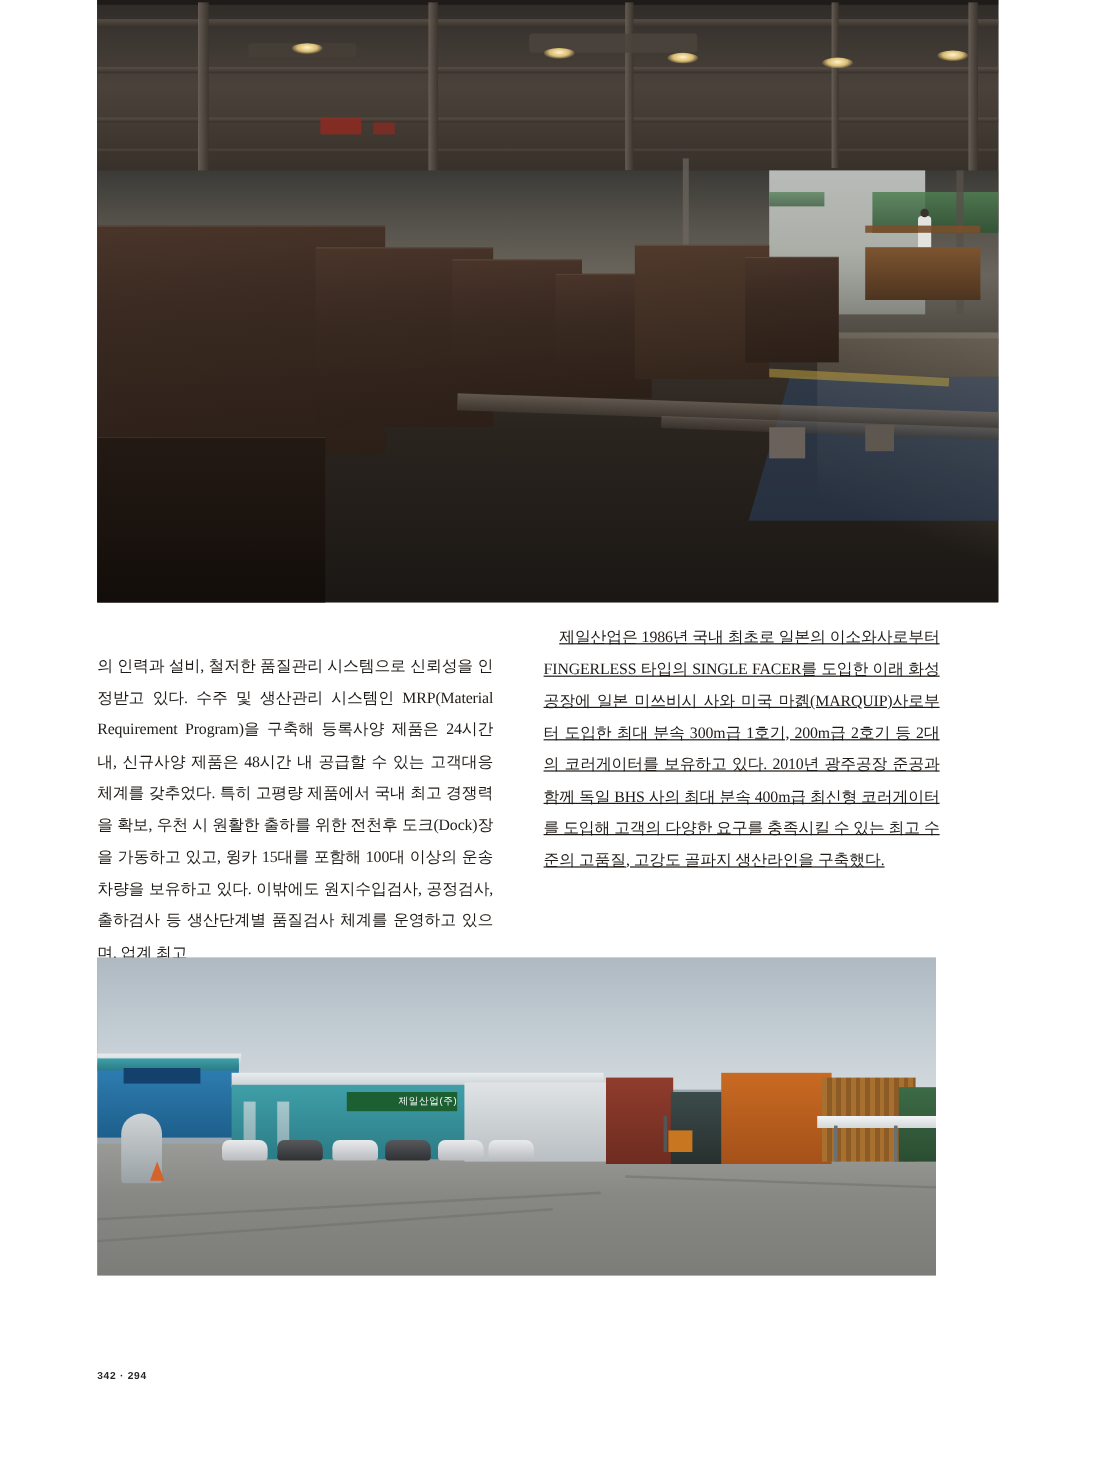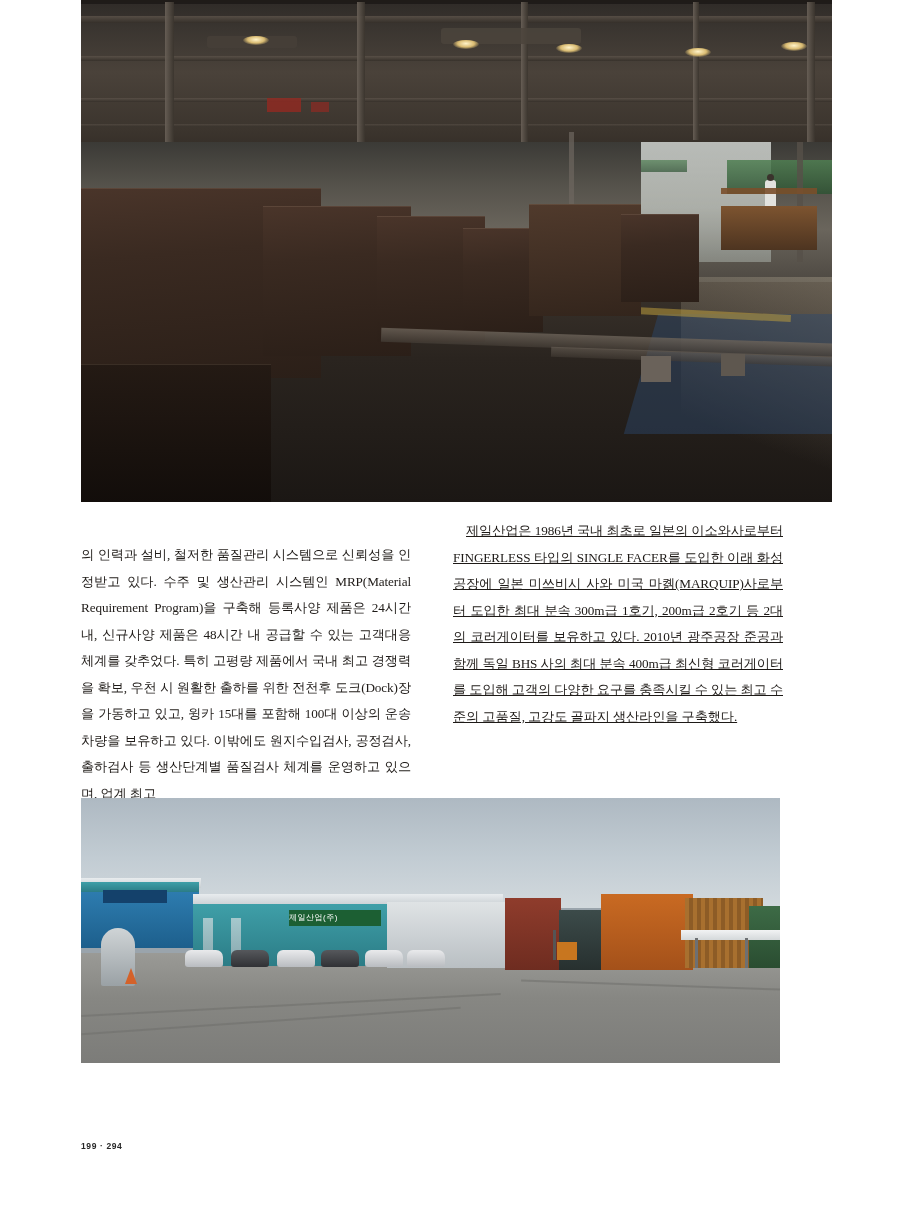--- a/index.html
+++ b/index.html
@@ -162,21 +162,21 @@
   .pb-roof {
     position: absolute;
     background: linear-gradient(180deg,#e8ecee,#c8ced2);
   }
   .pb-sign {
     position: absolute;
     background: #1c5f33;
     color: #fff;
     font-size: 7px;
     line-height: 13px;
-    text-align: left;
+    text-align: right;
     letter-spacing: .5px;
     font-family: "Liberation Sans", sans-serif;
   }
   .pb-container {
     position: absolute;
     background: linear-gradient(180deg,#8f3c2c,#6e2c20);
   }
   .pb-orange {
     position: absolute;
     background: linear-gradient(180deg,#c96a22,#a4511a);
@@ -353,16 +353,16 @@
 
     <div class="pb-tank" style="left:20px;top:130px;"></div>
     <div class="pb-cone" style="left:44px;top:170px;"></div>
 
     <div class="pb-lines" style="left:0px;top:206px;width:420px;height:2px;transform:rotate(-3deg);"></div>
     <div class="pb-lines" style="left:0px;top:222px;width:380px;height:2px;transform:rotate(-4deg);"></div>
     <div class="pb-lines" style="left:440px;top:186px;width:260px;height:2px;transform:rotate(2deg);"></div>
   </div>
 
   <div class="folio">
-    <span>199</span><span class="dot">·</span><span>294</span>
+    <span>342</span><span class="dot">·</span><span>294</span>
   </div>
 
 </div>
 
 </body></html>

